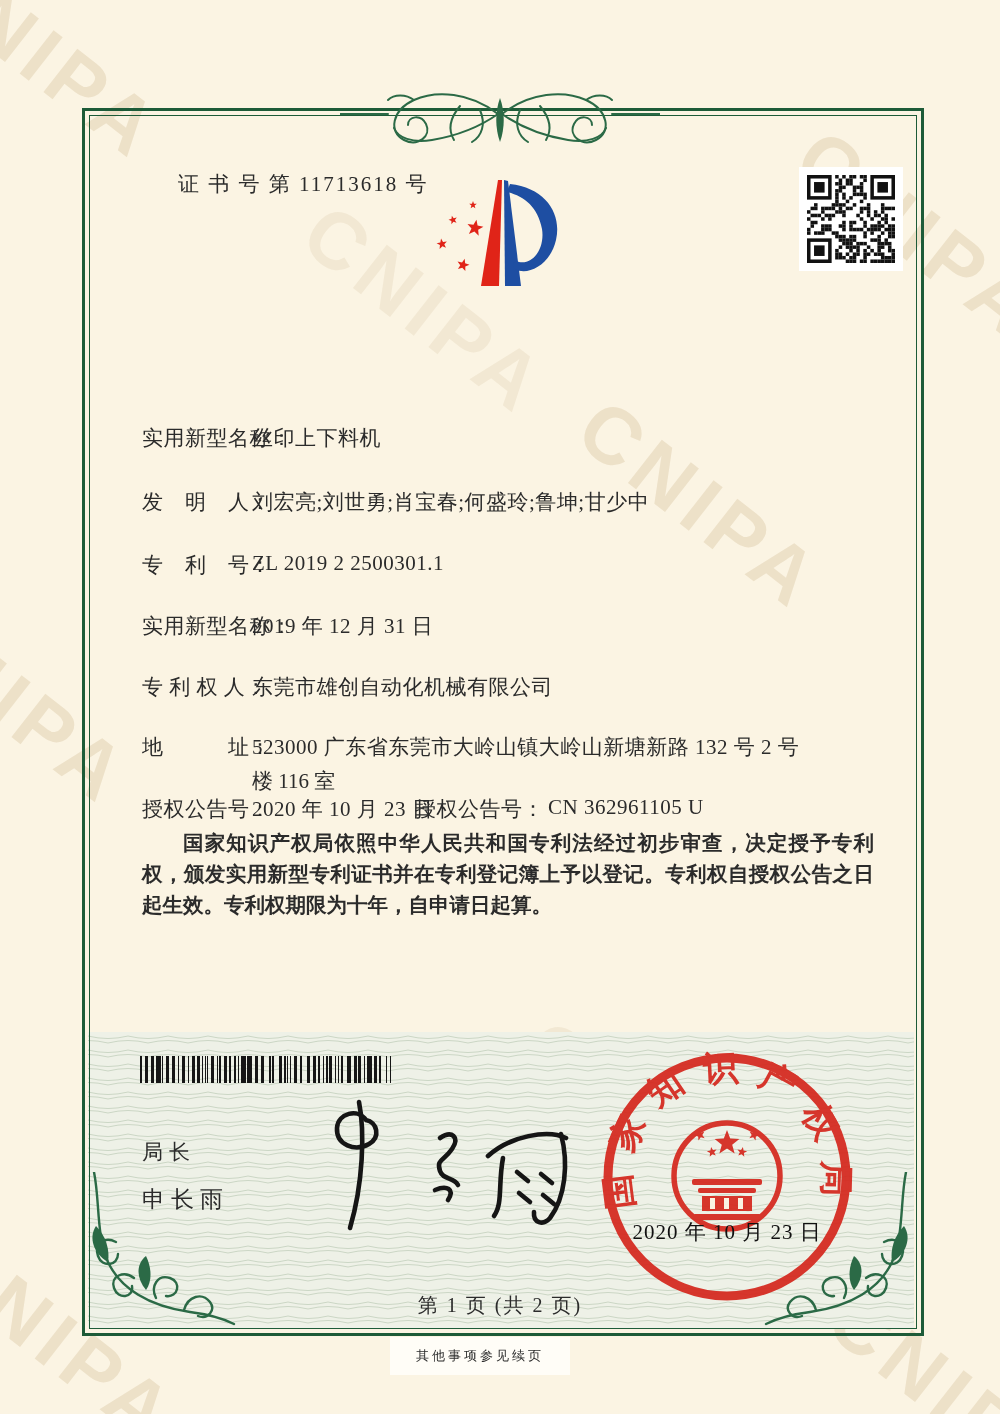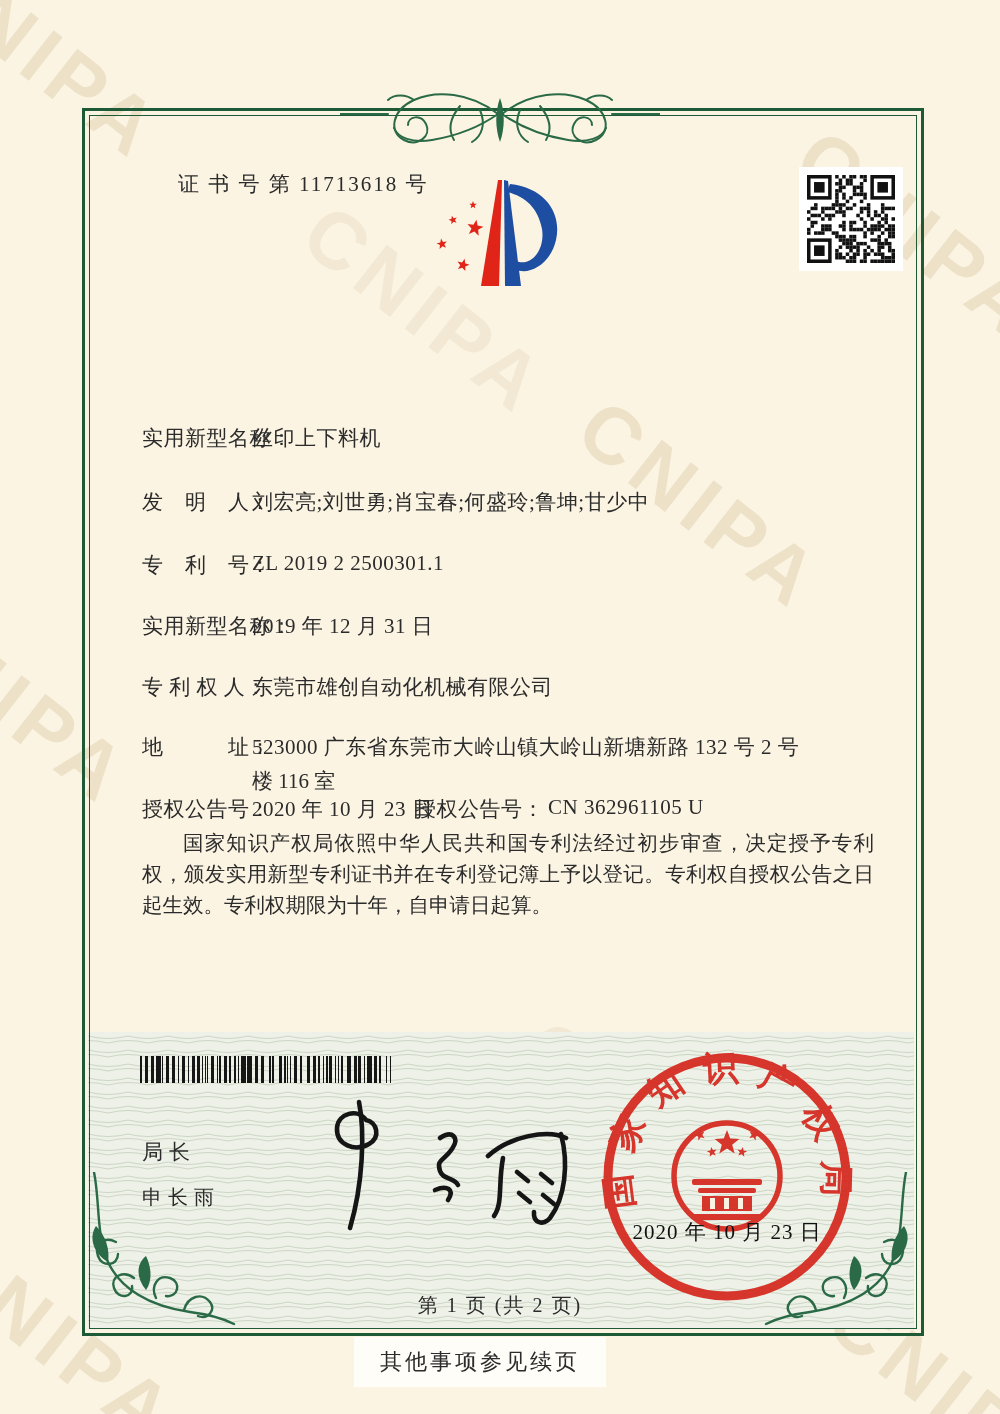--- a/index.html
+++ b/index.html
@@ -48,38 +48,38 @@
   .row .lab{position:absolute; left:142px; top:0; white-space:nowrap;}
   .row .val{position:absolute; left:252px; top:0; white-space:nowrap;text-align:right;}
   .row .lab2{position:absolute; left:415px; top:0; white-space:nowrap;}
   .row .val2{position:absolute; left:548px; top:0; white-space:nowrap;}
   .addr2{position:absolute; left:252px; top:767px; font-size:21px; z-index:3;}
   
   .body-text{
     position:absolute; left:142px; top:828px; width:740px; z-index:3;
     font-size:20.5px; line-height:31px; text-align:justify;
   }
-  .body-text p{margin:0 8px 1px 0; text-indent:2em;}
+  .body-text p{margin:0 8px 1px 0; text-indent:2em;font-weight:bold;}
   
   .barcode{position:absolute; left:140px; top:1056px; z-index:3;}
   
   .director-label{position:absolute; left:142px; top:1138px; font-size:21px; letter-spacing:6px; z-index:3; font-family:Liberation Mono, monospace;}
-  .director-name{position:absolute; left:142px; top:1184px; font-size:20px; letter-spacing:6px; z-index:3; font-family:"Liberation Sans","DejaVu Sans",sans-serif;}
+  .director-name{position:absolute; left:142px; top:1184px; font-size:23px; letter-spacing:6px; z-index:3; font-family:"Liberation Sans","DejaVu Sans",sans-serif;}
   .signature{position:absolute; left:288px; top:1092px; z-index:3;}
   
   .seal{position:absolute; left:596px; top:1046px; width:262px; height:262px; z-index:4; opacity:0.93;}
   .seal-date{
     position:absolute; left:596px; top:1218px; width:262px; text-align:center;
     font-size:21px; color:#101010; letter-spacing:1px; z-index:5;
   }
   
   .page-info{position:absolute; left:0; right:0; top:1292px; text-align:center; font-size:20px; letter-spacing:2px; z-index:3;}
   .cont-note{
     position:absolute; left:480px; top:1337px; transform:translateX(-50%);
-    background:#fffdf7; padding:10px 26px; font-size:22px; letter-spacing:3px; z-index:3;
+    background:#fffdf7; padding:10px 26px; font-size:13px; letter-spacing:3px; z-index:3;
   }
   .ornament{position:absolute; z-index:3;}
 </style>
 </head>
 <body>
 
 <div class="page">
 
   <div class="wm" style="left:40px;top:55px;">CNIPA</div>
   <div class="wm faint" style="left:425px;top:310px;">CNIPA</div>

